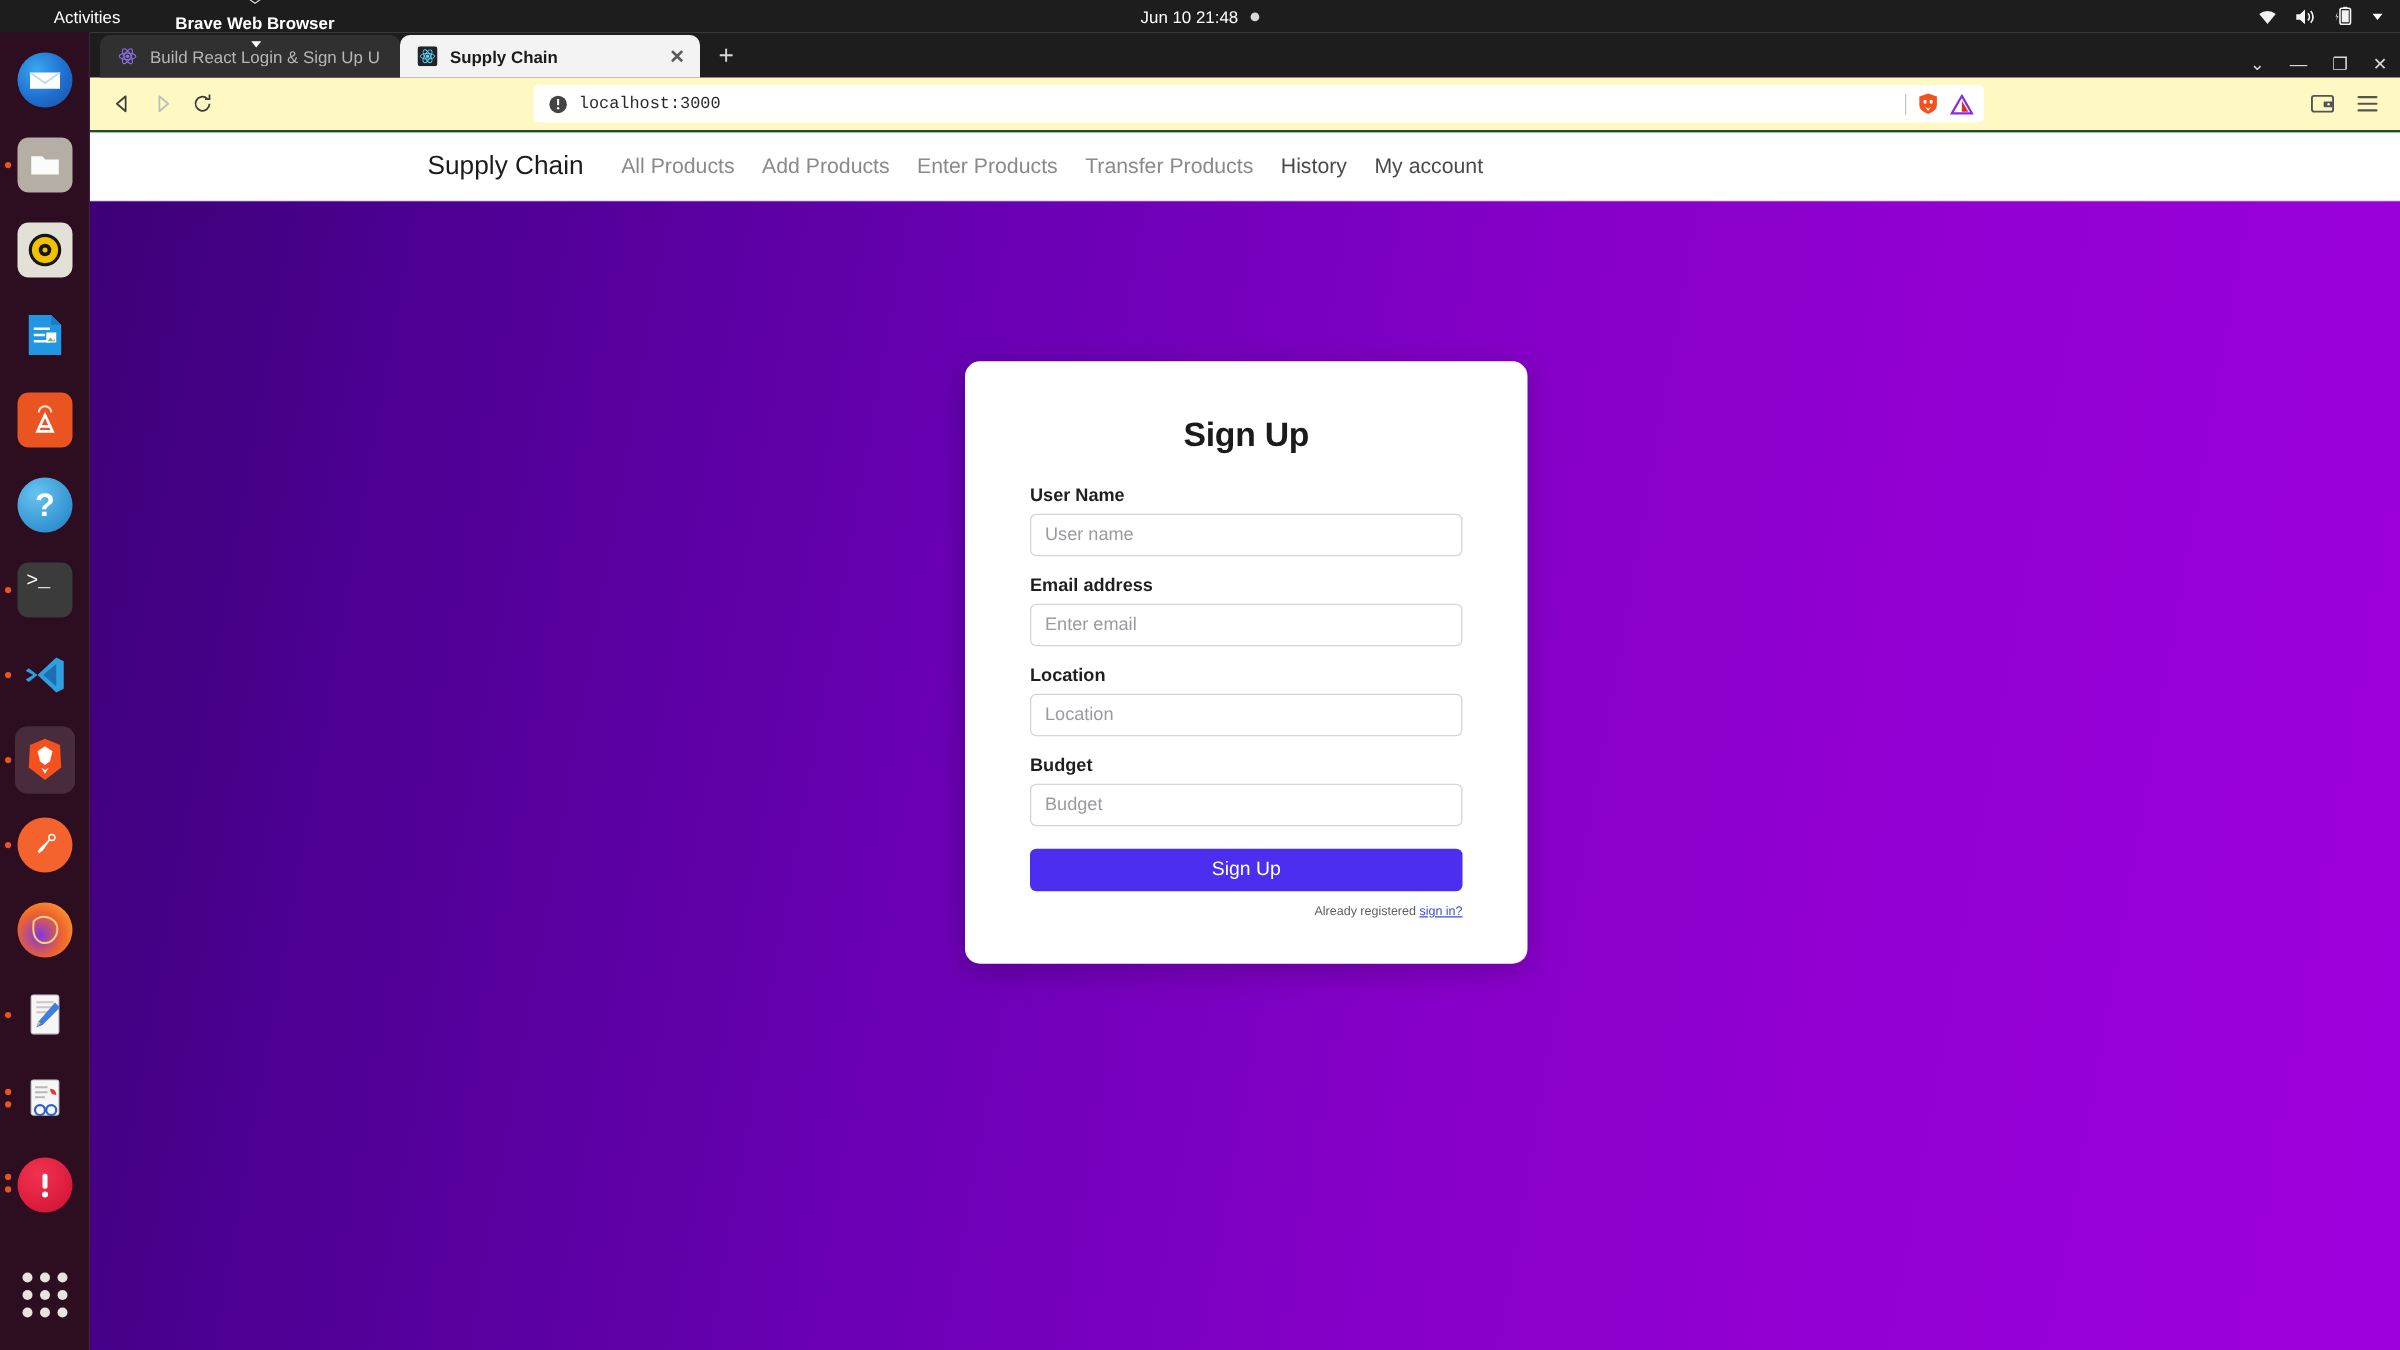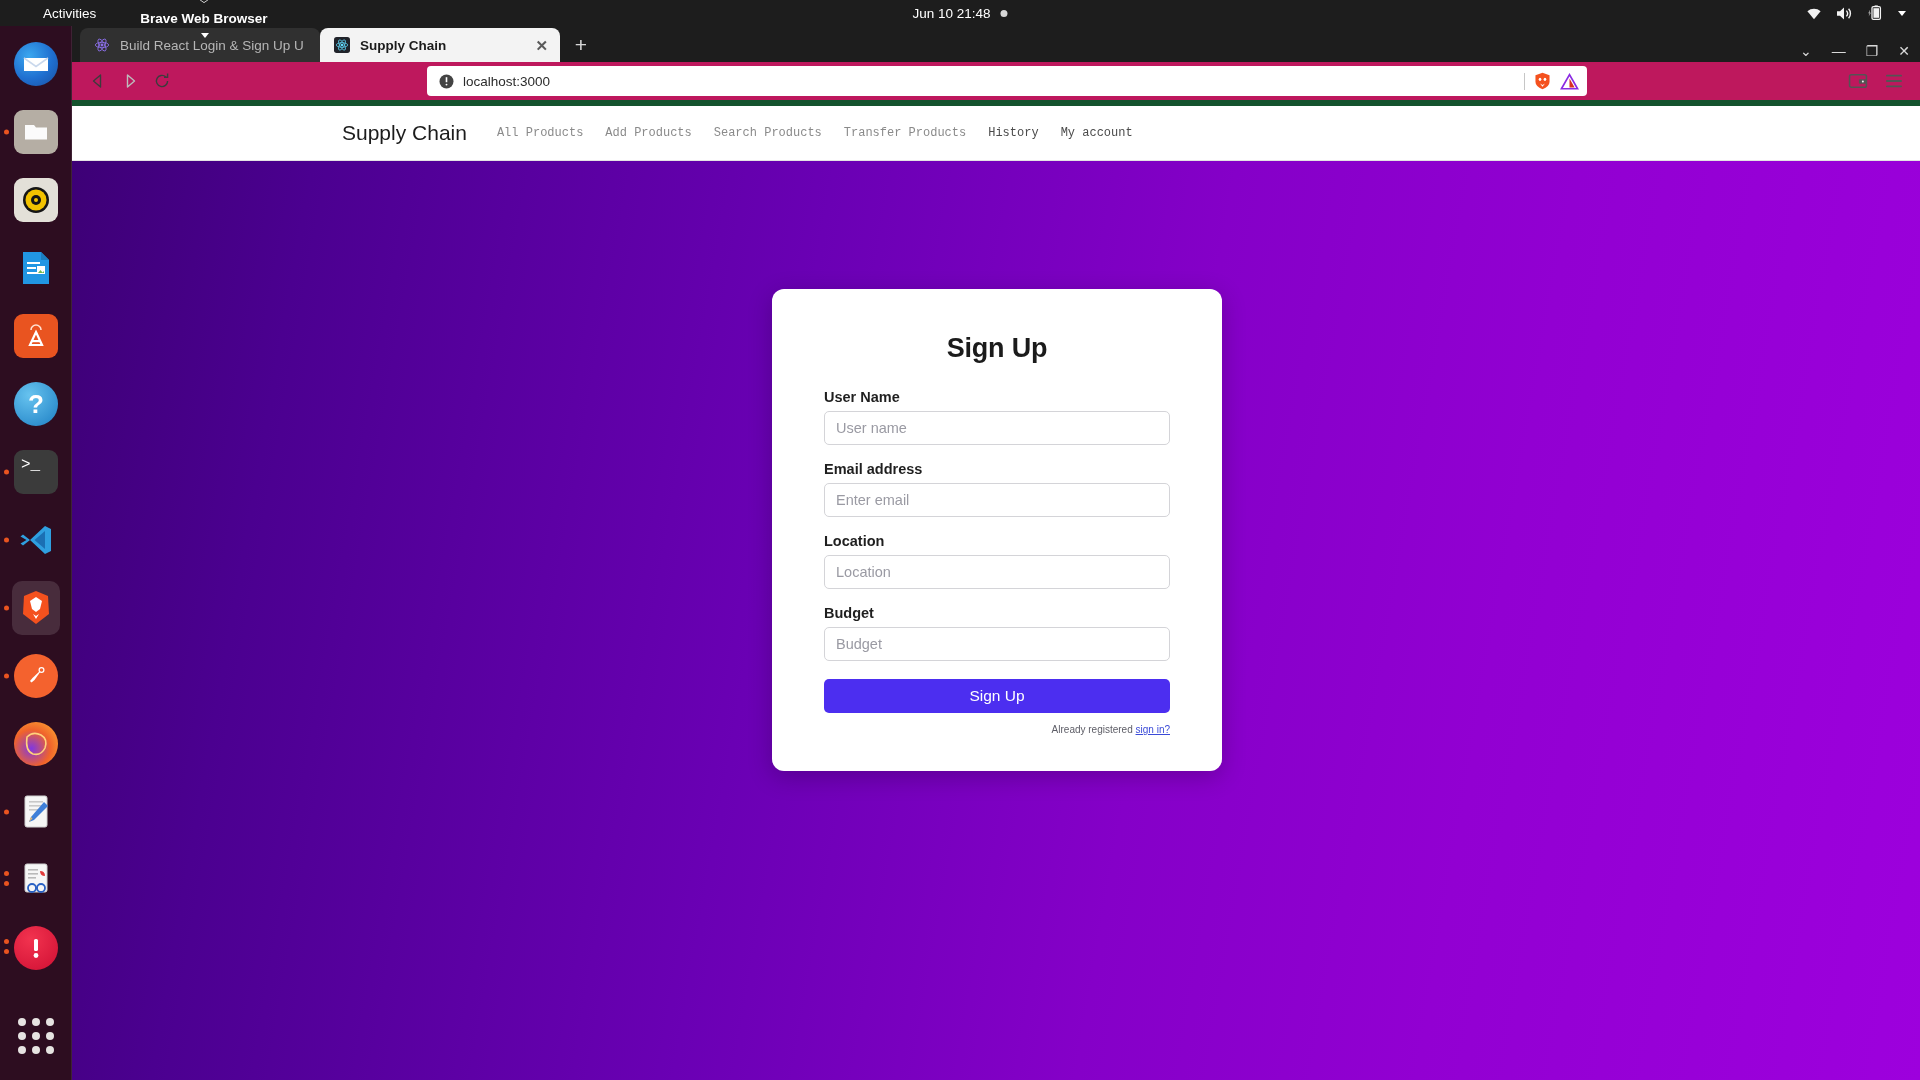--- a/index.html
+++ b/index.html
@@ -138,24 +138,25 @@
   }
   #tabstrip-right {
     position: absolute; right: 10px; bottom: 4px;
     display: flex; align-items: center; gap: 20px;
     color: #d9d9d9;
   }
   .winbtn { font-size: 14px; line-height: 1; cursor: pointer; }
 
   
   #toolbar {
-    height: 44px; background: #be185d;
+    height: 44px; background: #fef9c3;
     display: flex; align-items: center;
     padding: 0 10px;
-    border-bottom: 6px solid #14532d;
+    border-bottom: 2px solid #14532d;
+    font-family: Liberation Mono, monospace;
   }
   .navbtn {
     width: 32px; height: 32px;
     display: flex; align-items: center; justify-content: center;
     border-radius: 50%;
   }
   .navbtn svg { display: block; }
   #omnibox-wrap {
     flex: 1; display: flex; align-items: center;
     justify-content: center; position: relative;
@@ -196,22 +197,22 @@
     display: flex; align-items: center;
     padding-left: 270px;
     gap: 0px;
     border-bottom: 1px solid #e4e4e4;
   }
   #brand {
     font-size: 21px; color: #1c1c1c;
     margin-right: 30px; white-space: nowrap;
   }
   .nav-link {
-    font-size: 12px; color: #8a8a8a;
-    margin-right: 22px; white-space: nowrap; font-family: Liberation Mono, monospace;
+    font-size: 17px; color: #8a8a8a;
+    margin-right: 22px; white-space: nowrap;
   }
   .nav-link.dark { color: #4a4a4a; }
 
   
   #page-body {
     height: 919px;
     background: linear-gradient(100deg,
        #3d0076 0%, #4b0090 12%, #6a00b4 38%,
        #8500c8 58%, #9200d2 75%, #9d00dd 100%);
     position: relative;
@@ -569,21 +570,21 @@
       </svg>
     </div>
   </div>
 
   <div id="viewport">
 
     <div id="app-nav">
       <div id="brand">Supply Chain</div>
       <a class="nav-link">All Products</a>
       <a class="nav-link">Add Products</a>
-      <a class="nav-link">Search Products</a>
+      <a class="nav-link">Enter Products</a>
       <a class="nav-link">Transfer Products</a>
       <a class="nav-link dark">History</a>
       <a class="nav-link dark">My account</a>
     </div>
 
     <div id="page-body">
 
       <div id="card">
         <h2>Sign Up</h2>
 

